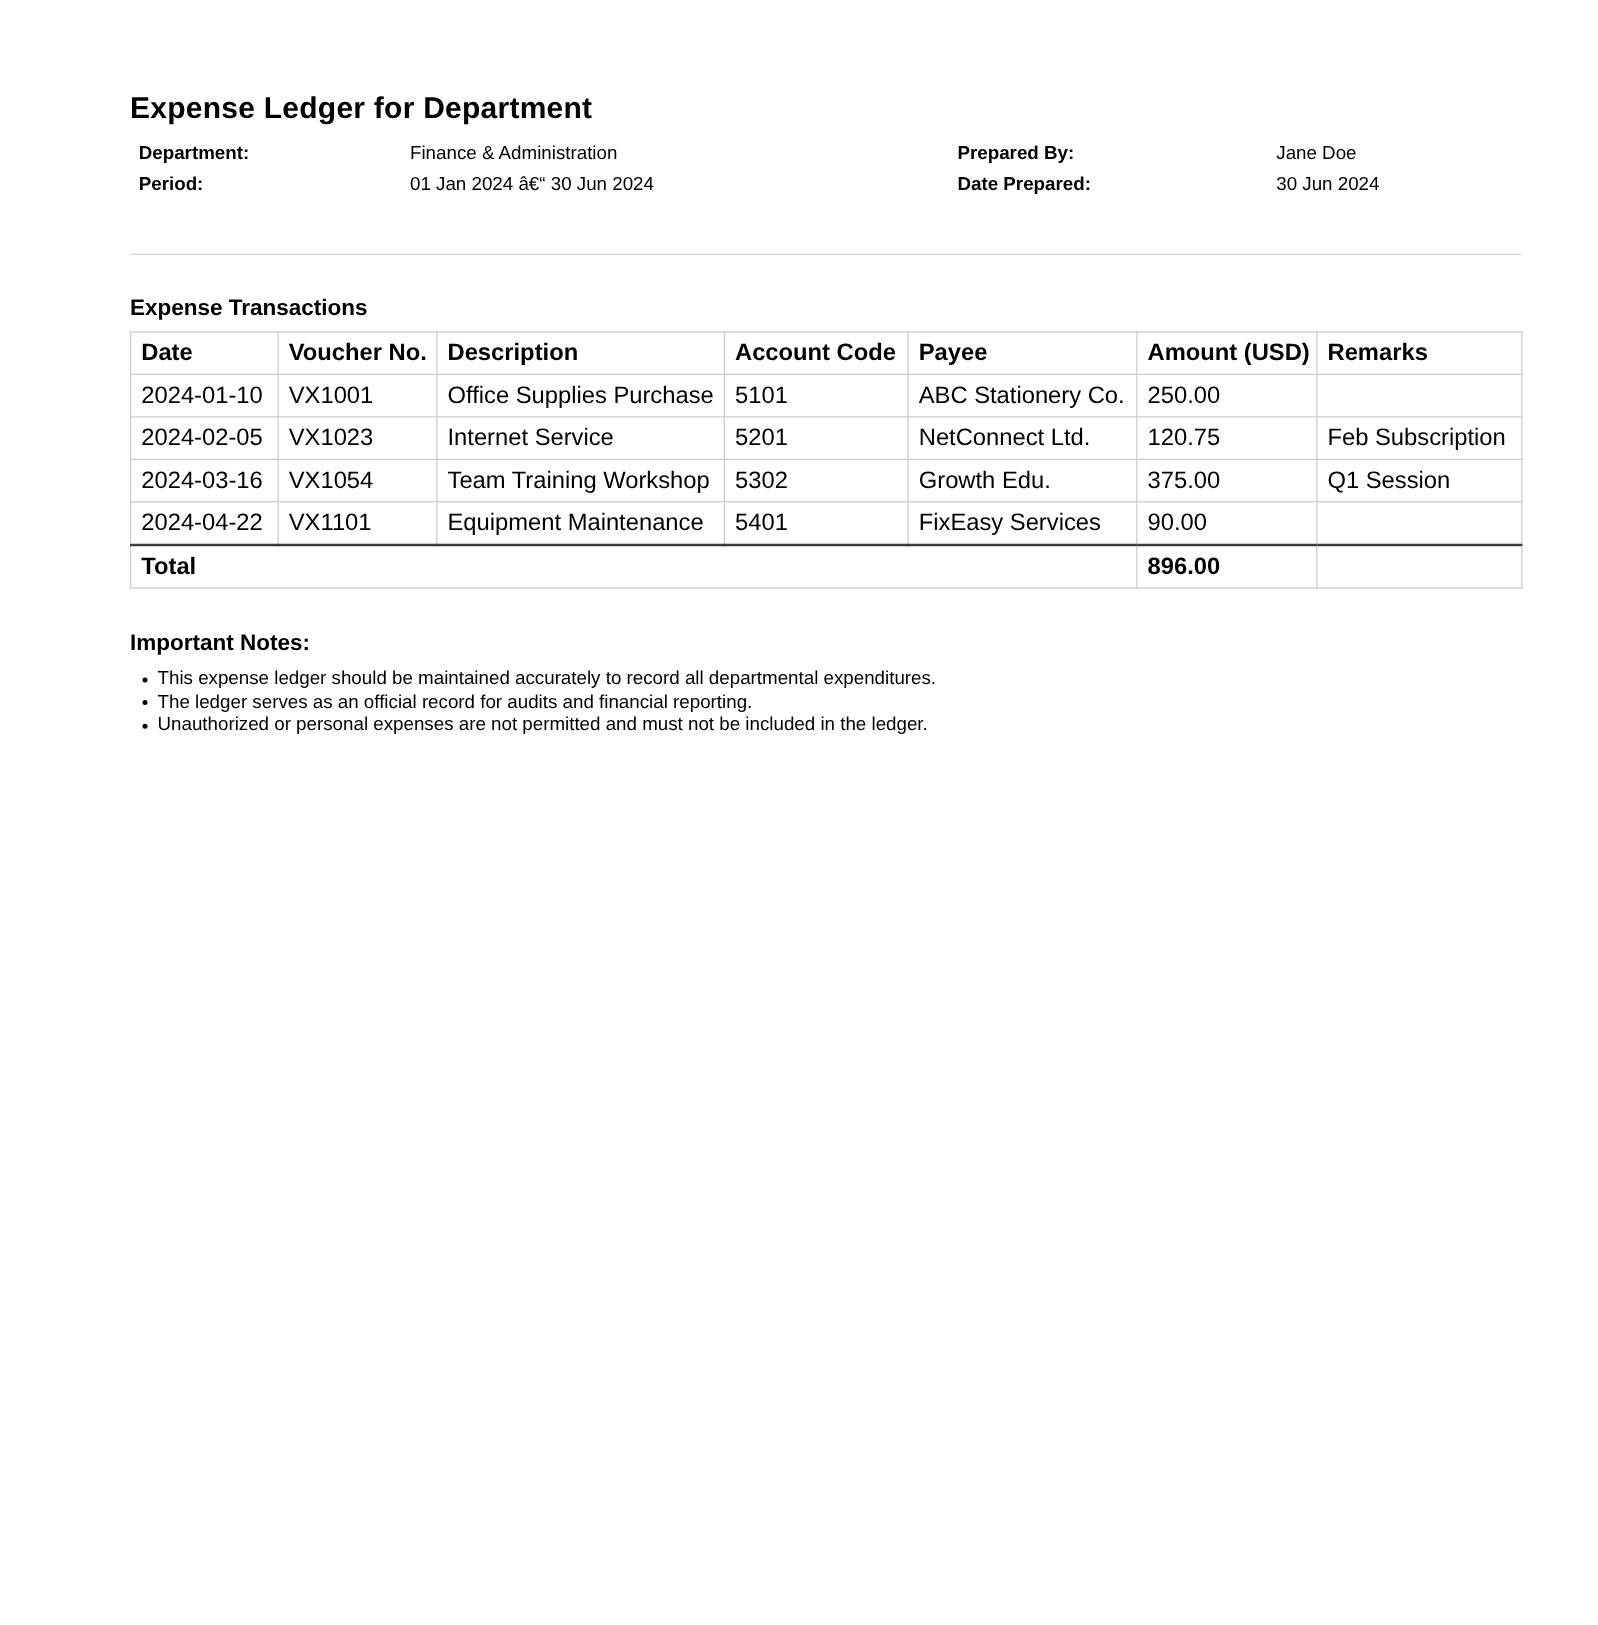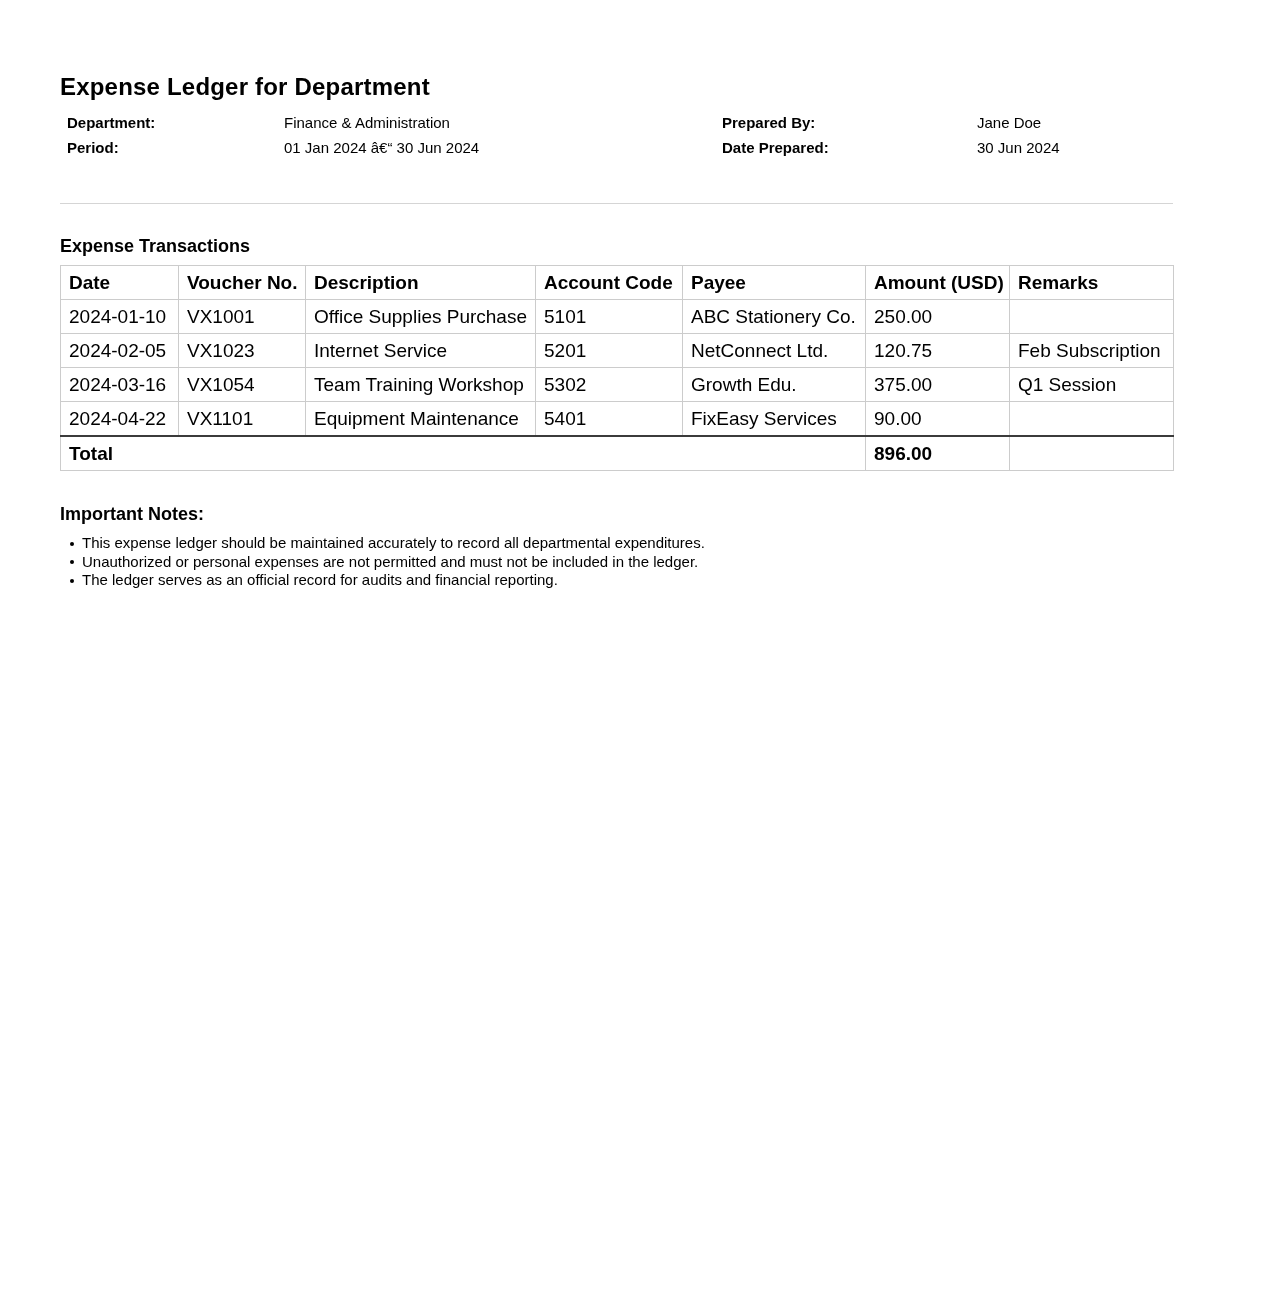--- a/index.html
+++ b/index.html
@@ -9,21 +9,21 @@
     color: #000000;
     font-family: "Liberation Sans", "DejaVu Sans", sans-serif;
   }
   .page {
     width: 1278px;
     height: 1300px;
     background: #ffffff;
     overflow: hidden;
   }
   .content {
-    margin-left: 60px;
+    margin-left: 104px;
     width: 1113px;
   }
   .doc-title {
     margin: 72px 0 0 0;
     font-size: 24px;
     font-weight: bold;
     line-height: 29px;
     letter-spacing: 0.2px;
   }
   .header-grid {
@@ -176,18 +176,18 @@
           <td>896.00</td>
           <td></td>
         </tr>
       </tbody>
     </table>
 
     <h2 class="section-heading notes">Important Notes:</h2>
 
     <ul class="notes-list">
       <li>This expense ledger should be maintained accurately to record all departmental expenditures.</li>
+      <li>The ledger serves as an official record for audits and financial reporting.</li>
       <li>Unauthorized or personal expenses are not permitted and must not be included in the ledger.</li>
-      <li>The ledger serves as an official record for audits and financial reporting.</li>
     </ul>
 
   </div>
 </div>
 
 </body></html>

